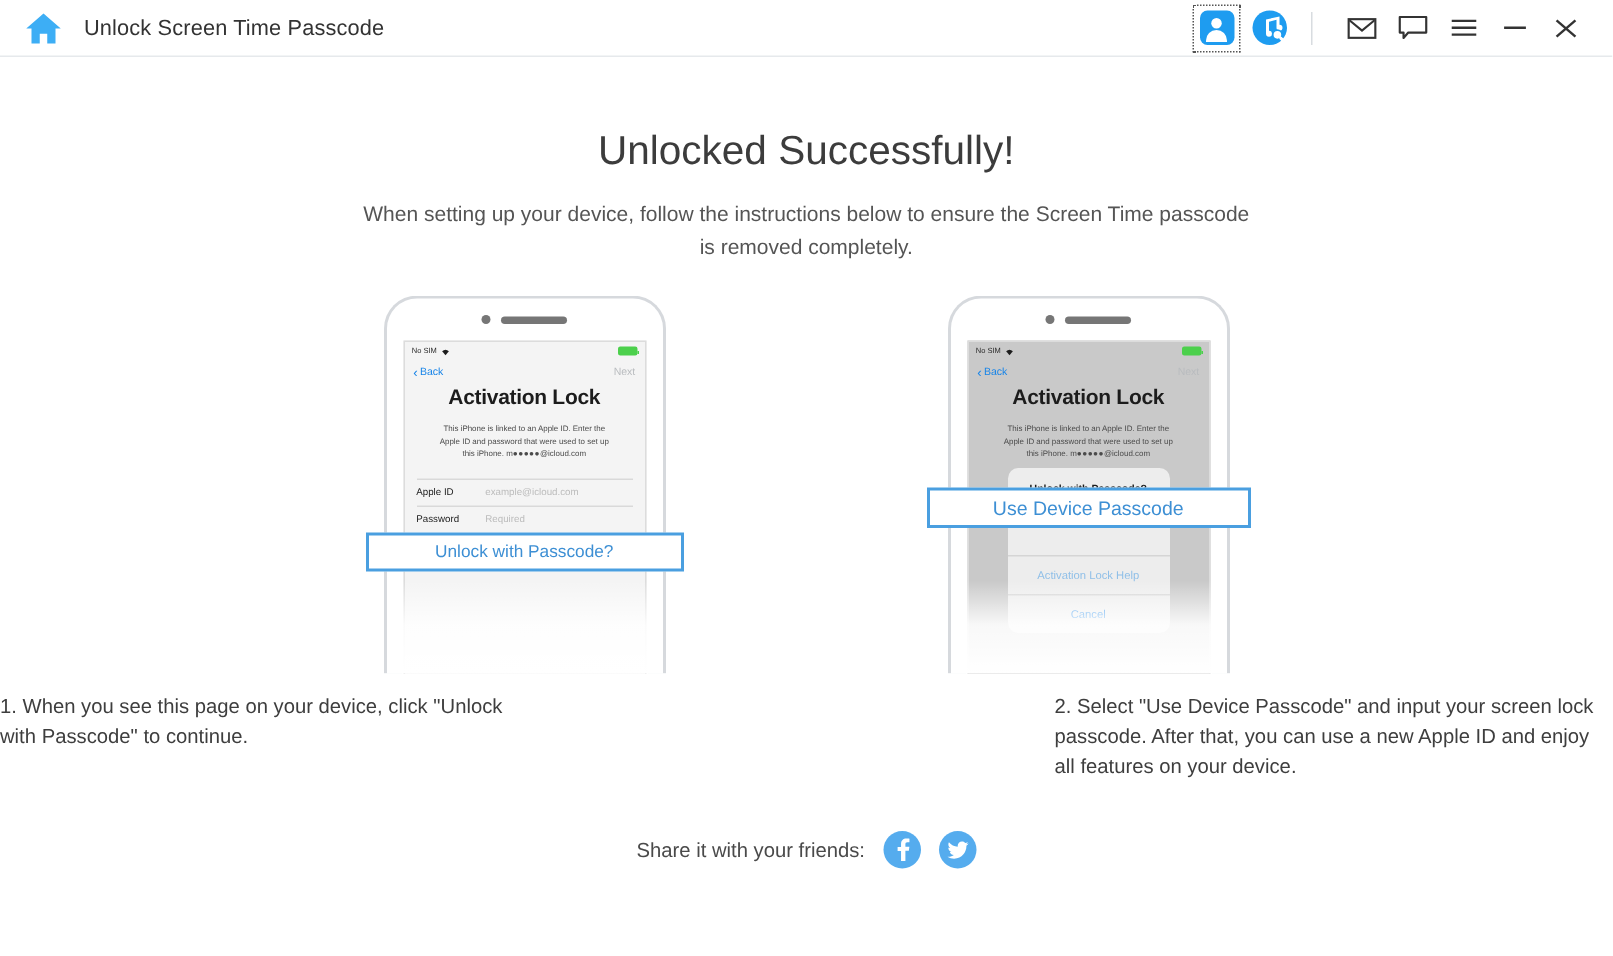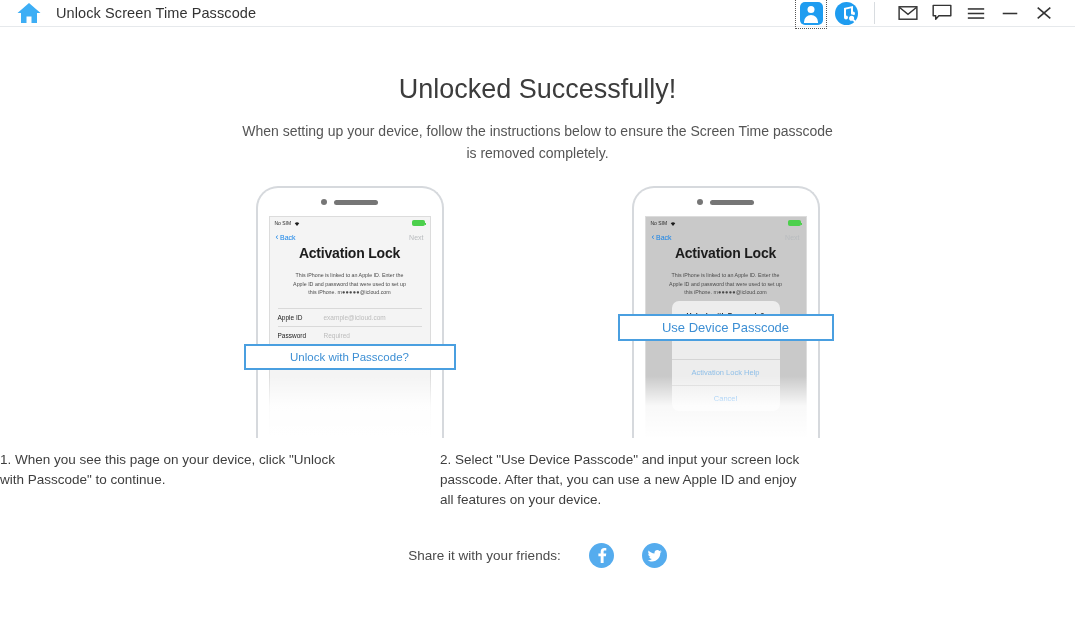--- a/index.html
+++ b/index.html
@@ -5,21 +5,21 @@
   * { box-sizing: border-box; margin: 0; padding: 0; }
   html, body {
     width: 1075px; height: 637px;
     background: #ffffff;
     font-family: "Liberation Sans", sans-serif;
     overflow: hidden;
   }
 
   
   .titlebar {
-    height: 27px;
+    height: 38px;
     width: 100%;
     background: #ffffff;
     border-bottom: 1px solid #e6e9ec;
     display: flex;
     align-items: center;
     padding: 0 14px 0 16px;
   }
   .home-icon { width: 26px; height: 26px; flex: none; }
   .app-title {
     font-size: 14.5px;
@@ -223,21 +223,21 @@
     left: -4px; right: -4px; bottom: 0;
     height: 62px;
     background: linear-gradient(to bottom, rgba(255,255,255,0) 0%, rgba(255,255,255,.88) 48%, #ffffff 100%);
     z-index: 8;
     pointer-events: none;
   }
 
   
   .steps {
     display: flex;
-    justify-content: flex-start;
+    justify-content: space-between;
     gap: 92px;
     margin-top: 12px;
   }
   .step {
     width: 348px;
     font-size: 13.5px;
     color: #3e3e3e;
     line-height: 20px;
   }
   .step-2 { width: 372px; }
@@ -246,21 +246,21 @@
     text-align: center;
     font-size: 13px;
     color: #4a4a4a;
     margin-top: 14px;
   }
   .note b { color: #e23a2e; font-size: 14px; font-weight: bold; }
 
   
   .share {
     display: flex; align-items: center; justify-content: center;
-    gap: 28px;
+    gap: 12px;
     margin-top: 33px;
   }
   .share-label { font-size: 13.5px; color: #4a4a4a; }
   .s-icon {
     width: 25px; height: 25px; border-radius: 50%;
     background: #55acee;
     display: flex; align-items: center; justify-content: center;
   }
   .s-icon svg { display: block; }
 </style>

